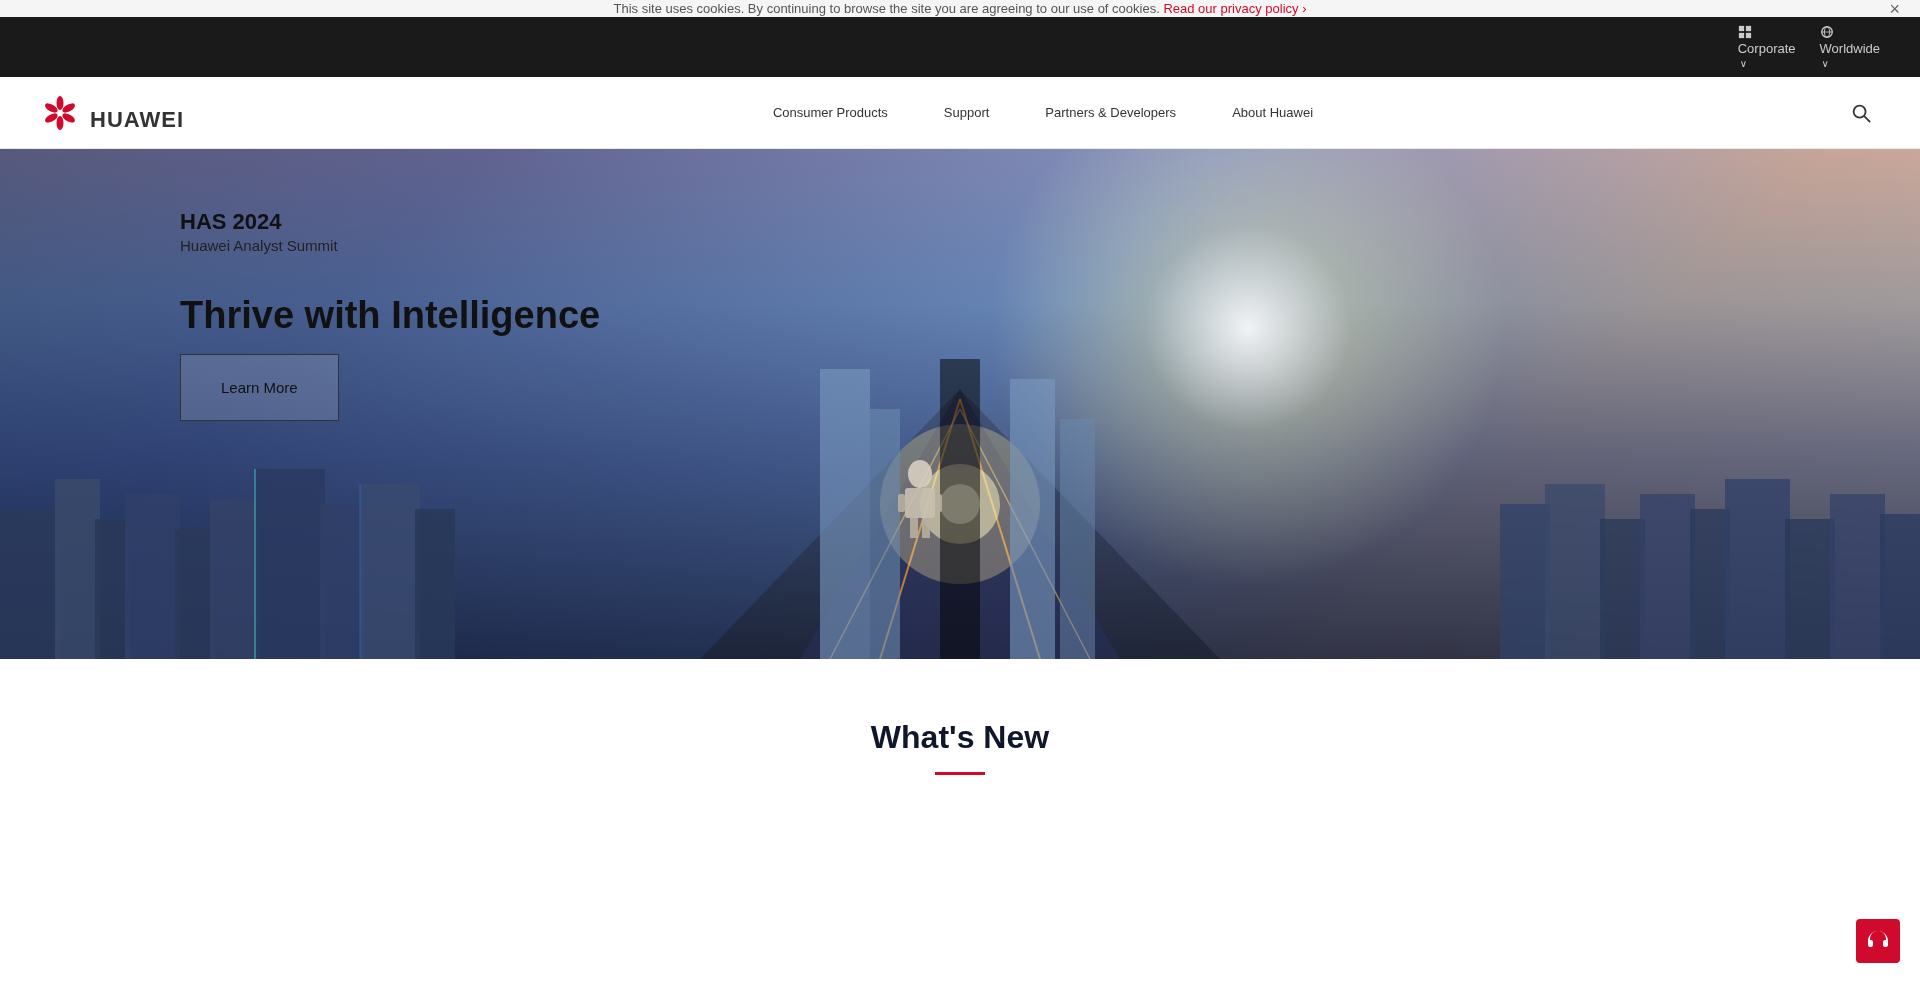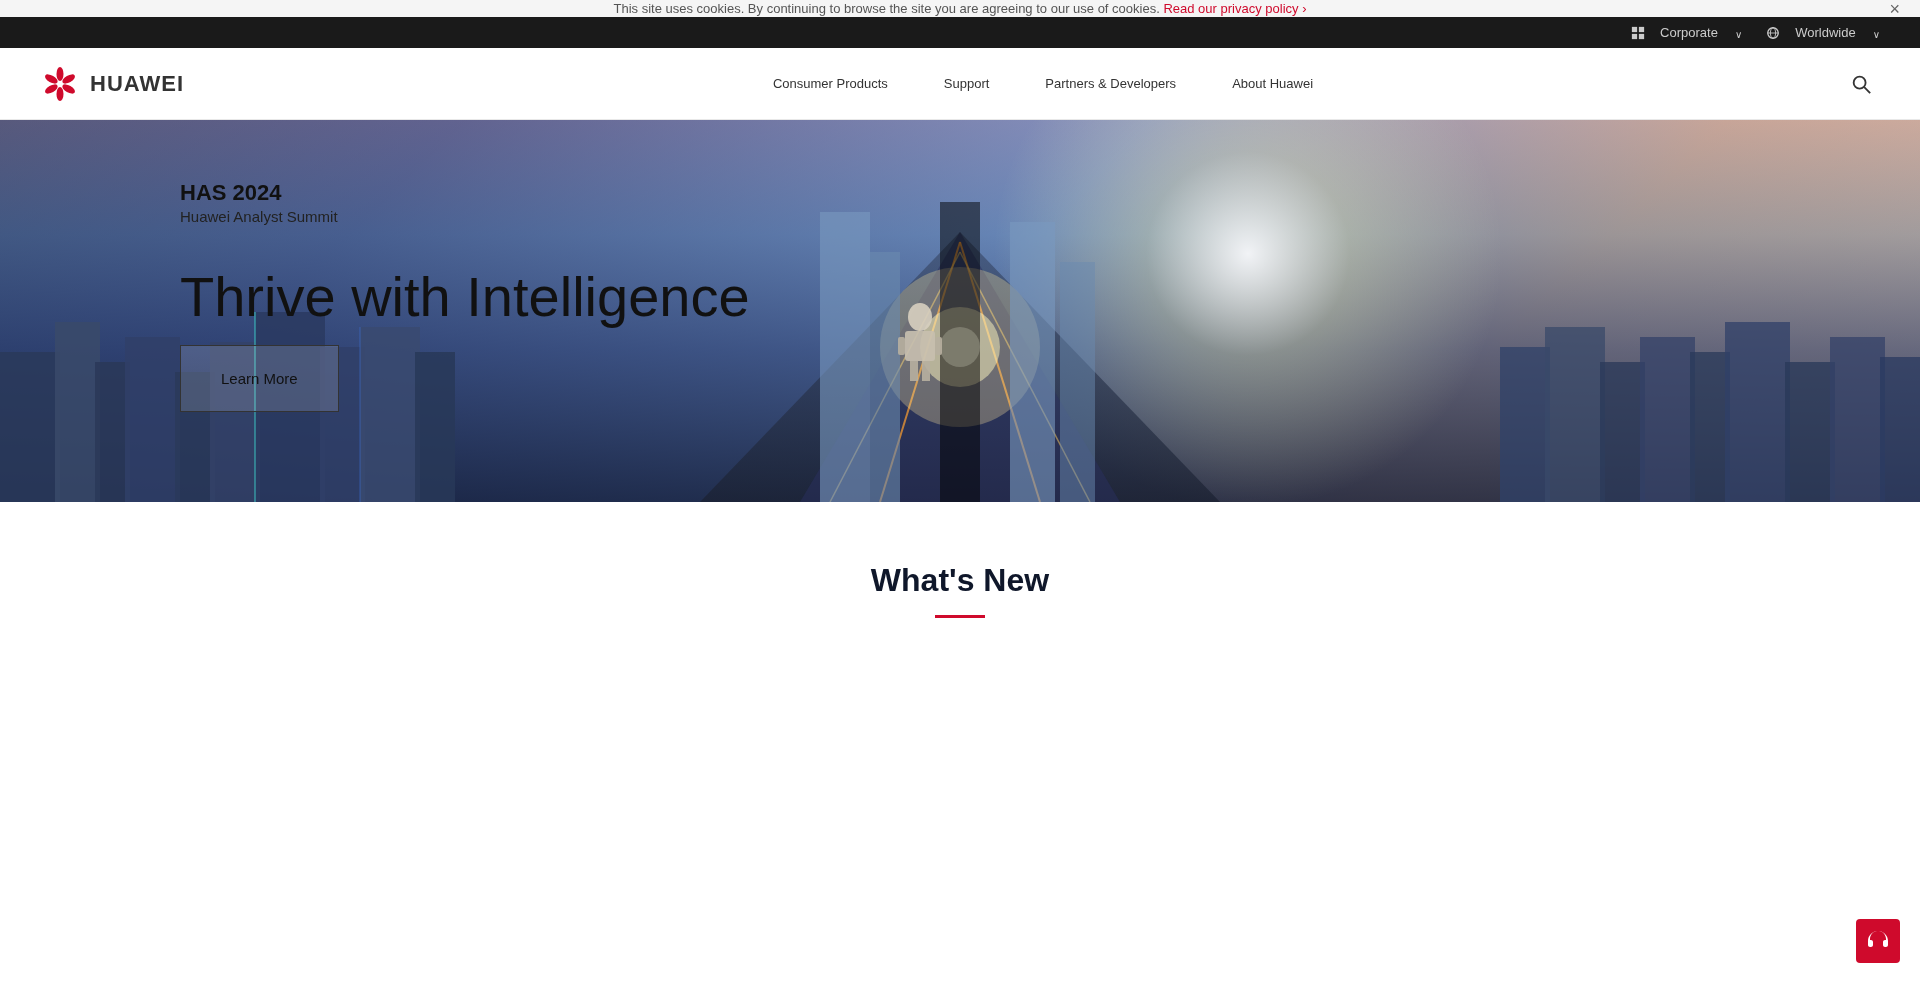--- a/index.html
+++ b/index.html
@@ -38,41 +38,42 @@
       display: flex;
       justify-content: flex-end;
       align-items: center;
       padding: 8px 40px;
       gap: 24px;
     }
     .top-bar-item {
       color: #ccc;
       font-size: 13px;
       display: flex;
-      align-items: flex-end;
-      gap: 15px;
-      cursor: pointer;
-      text-decoration: none;
+      align-items: flex-start;
+      gap: 2px;
+      cursor: pointer;
+      text-decoration: none;
+      flex-direction: column;
     }
     .top-bar-item svg { width: 14px; height: 14px; fill: #ccc; }
 
     
     .main-nav {
       background: #fff;
       display: flex;
       align-items: center;
       padding: 0 40px;
       height: 72px;
       border-bottom: 1px solid #e8e8e8;
       position: relative;
       z-index: 100;
     }
     .logo-area {
       display: flex;
-      align-items: center;
+      align-items: flex-end;
       gap: 10px;
       text-decoration: none;
       margin-right: 60px;
       flex-shrink: 0;
     }
     .logo-text {
       font-size: 22px;
       font-weight: 700;
       color: #333;
       letter-spacing: 1px;
@@ -104,21 +105,21 @@
       display: flex;
       align-items: center;
       margin-left: auto;
     }
     .search-icon-btn svg { width: 22px; height: 22px; fill: none; stroke: #333; stroke-width: 2; }
 
     
     .hero {
       position: relative;
       width: 100%;
-      height: 382px;
+      height: 510px;
       overflow: hidden;
       background: linear-gradient(135deg, #1a2a4a 0%, #2a3a6a 20%, #6a8ab8 50%, #d4a878 75%, #e8c090 100%);
     }
     .hero-bg {
       position: absolute;
       inset: 0;
       background:
         radial-gradient(circle at 65% 35%, rgba(255,255,255,0.9) 0%, rgba(255,255,180,0.3) 8%, transparent 20%),
         linear-gradient(180deg, rgba(180,160,200,0.4) 0%, rgba(100,130,180,0.5) 30%, rgba(50,70,120,0.7) 60%, rgba(20,30,60,0.85) 100%);
     }
@@ -140,22 +141,22 @@
       font-weight: 700;
       color: #111;
       margin-bottom: 2px;
     }
     .hero-event-sublabel {
       font-size: 15px;
       color: #222;
       margin-bottom: 40px;
     }
     .hero-title {
-      font-size: 56px;
-      font-weight: 400;
+      font-size: 38px;
+      font-weight: 700;
       color: #111;
       line-height: 1.15;
       margin-bottom: 16px;
     }
     .hero-date {
       font-size: 17px;
       color: #222;
       margin-bottom: 36px;
       display: flex;
       gap: 32px;

